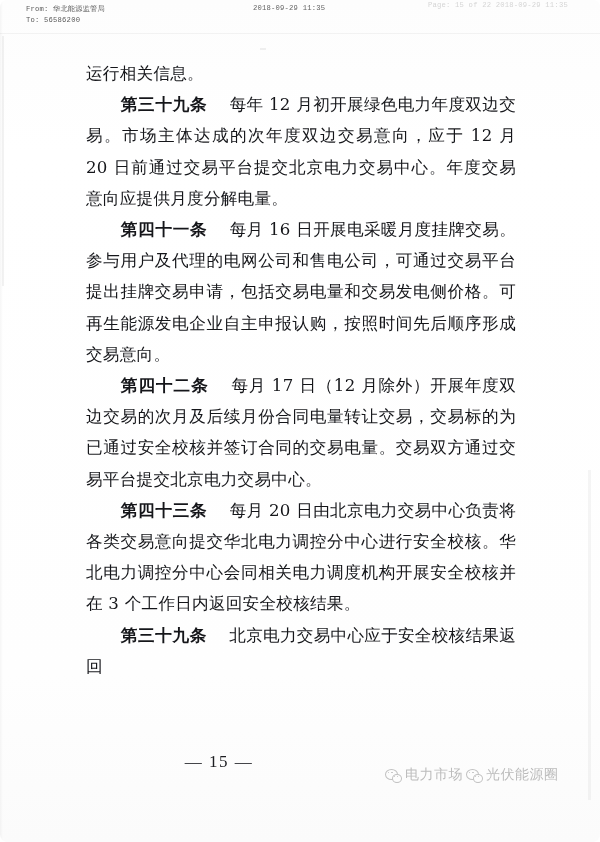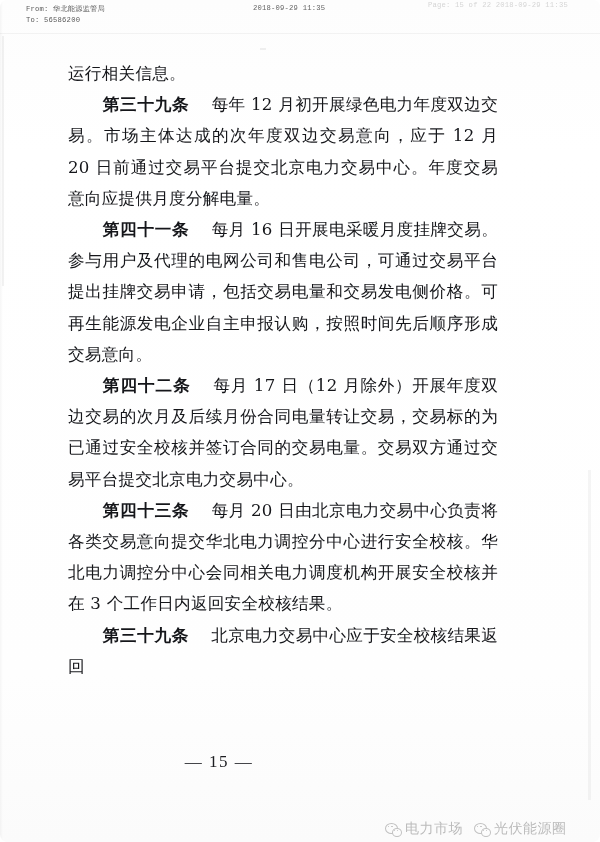--- a/index.html
+++ b/index.html
@@ -72,21 +72,21 @@
     left: 0;
     top: 33px;
     width: 600px;
     height: 1px;
     background: rgba(0,0,0,0.045);
   }
 
   
   .body-text {
     position: absolute;
-    left: 68px;
+    left: 86px;
     top: 58px;
     width: 430px;
     font-family: "DejaVu Serif", "Liberation Serif", serif;
     font-size: 16.6px;
     line-height: 31.2px;
     color: #15161a;
     letter-spacing: 0.25px;
   }
   .para {
     margin: 0 0 0 0;
@@ -118,24 +118,24 @@
     font-family: "Liberation Serif", serif;
     font-size: 17px;
     color: #1c1d21;
     letter-spacing: 1.5px;
   }
 
   
   .watermark {
     position: absolute;
     left: 385px;
-    top: 820px;
+    top: 766px;
     display: flex;
     align-items: flex-end;
-    gap: 20px;
+    gap: 12px;
     opacity: 0.45;
     filter: blur(0.25px);
   }
   .wm-group {
     display: flex;
     align-items: center;
     gap: 3px;
   }
   .wm-group.second {
     margin-left: -9px;

